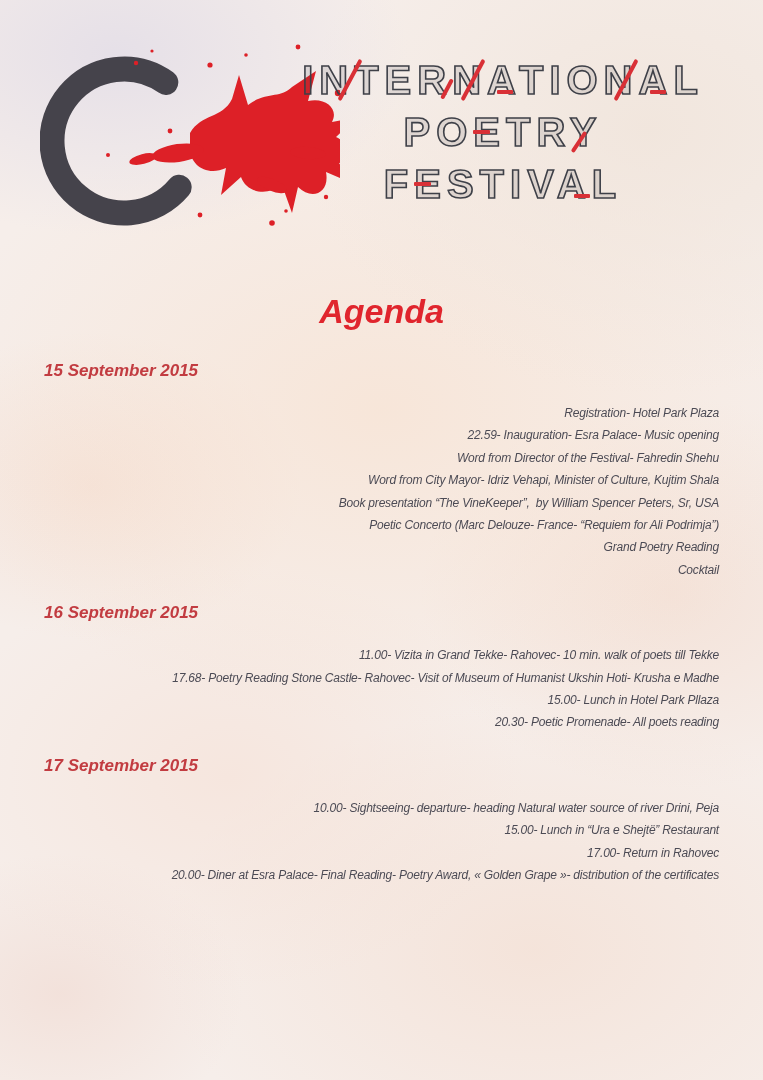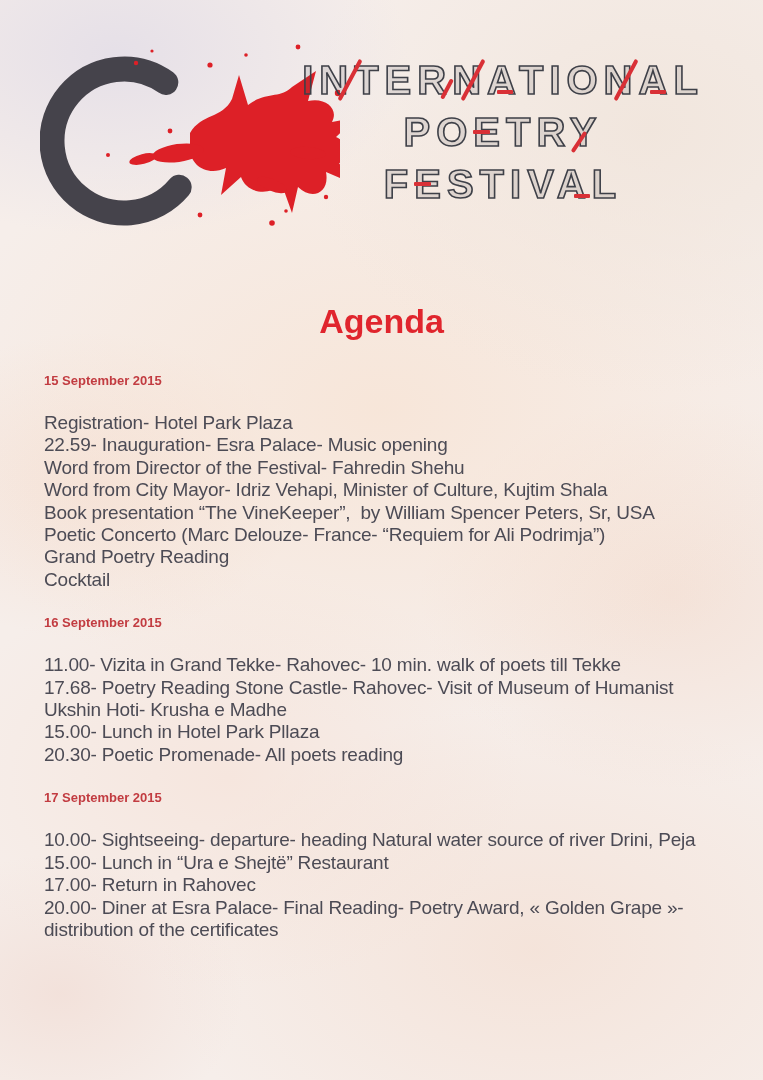--- a/index.html
+++ b/index.html
@@ -24,34 +24,34 @@
   .title-line{
     font-weight:bold;font-size:40px;line-height:52px;letter-spacing:6px;
     color:rgba(62,64,72,.12);
     -webkit-text-stroke:1.6px #3e4048;
     white-space:nowrap;
   }
   .accents{position:absolute;left:0;top:0;width:100%;height:100%;pointer-events:none;}
   .slash{position:absolute;width:4px;height:46px;background:#d93036;transform:rotate(28deg);border-radius:2px;}
   .mark{position:absolute;background:#d93036;border-radius:1px;}
 
-  .content{position:relative;padding:14px 44px;color:#4c4b55;}
+  .content{position:relative;padding:4px 44px;color:#4c4b55;font-style:italic;}
   .agenda-title{
     margin:0;padding-top:285px;text-align:center;
     font-size:34px;line-height:44px;font-weight:bold;color:#e0252d;
   }
   .section{margin-top:20px;}
   .section:first-of-type{margin-top:26px;}
   .date{
-    margin:0;font-size:13px;line-height:24px;font-weight:bold;color:#c23c41;
+    margin:0;font-size:17px;line-height:24px;font-weight:bold;color:#c23c41;
   }
   .items{margin-top:19px;}
   .item{
-    margin:0;font-size:19px;line-height:22.4px;font-weight:400;
-    letter-spacing:-0.2px;white-space:pre-wrap;
+    margin:0;font-size:12px;line-height:22.4px;font-weight:400;
+    letter-spacing:-0.2px;white-space:pre-wrap;text-align:right;
   }
   .item.indent{padding-left:56px;}
 </style>
 </head>
 <body>
 
 <svg class="logo" viewBox="0 0 300 230" aria-hidden="true">
   <g>
     <circle cx="84" cy="106" r="72" fill="none" stroke="#45434b" stroke-width="25" stroke-linecap="round" stroke-dasharray="333 119.4" transform="rotate(40 84 106)"></circle>
   </g>

